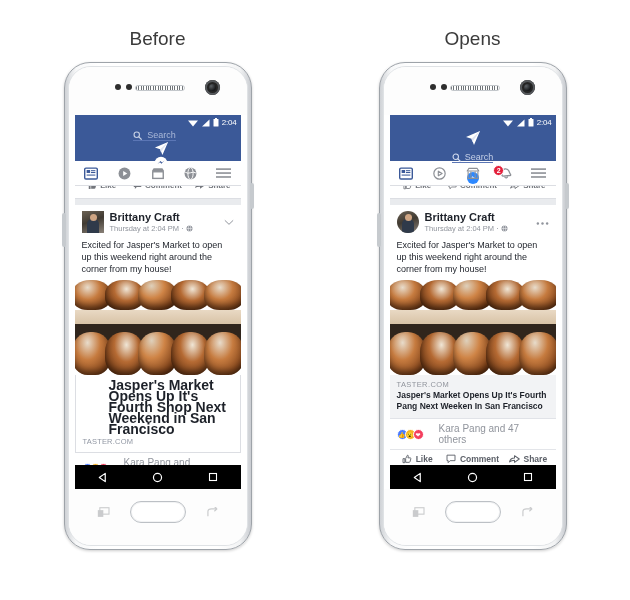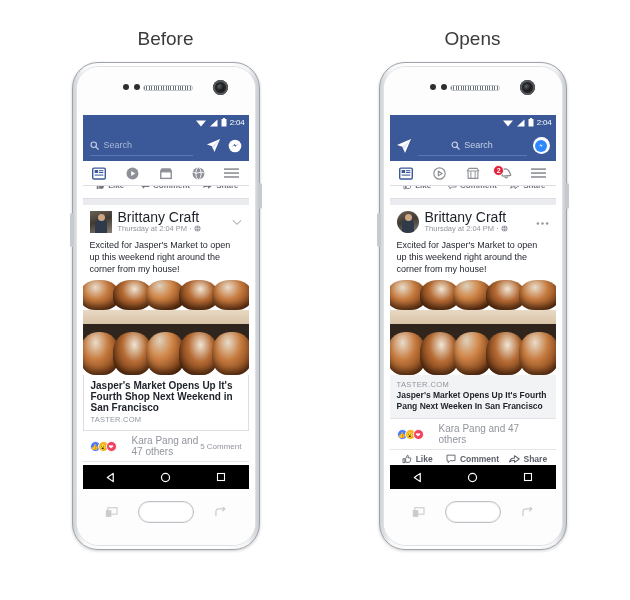--- a/index.html
+++ b/index.html
@@ -5,21 +5,21 @@
   * { box-sizing: border-box; margin: 0; padding: 0; }
   body {
     width: 630px; height: 600px;
     background: #ffffff;
     font-family: "Liberation Sans", sans-serif;
     overflow: hidden;
   }
   .stage { position: relative; width: 630px; height: 600px; }
 
   .panel { position: absolute; top: 0; width: 315px; height: 600px; }
-  .panel-before { left: 8px; }
+  .panel-before { left: 0; }
   .panel-after { left: 315px; }
 
   .panel-title {
     position: absolute; top: 28px; left: 0; width: 100%;
     text-align: center; font-size: 19px; color: #3b3b3b;
     font-family: "Liberation Sans", sans-serif; font-weight: 400;
   }
 
   
   .phone {
@@ -74,21 +74,21 @@
   }
 
   .statusbar {
     height: 15px; background: #3b5998; color: #fff;
     display: flex; align-items: center; justify-content: flex-end;
     padding-right: 4px; gap: 3px;
   }
   .sb-time { font-size: 8px; font-weight: normal; letter-spacing: -.2px; }
   .sb-ico { display: block; }
 
-  .fbbar { background: #3b5998; height: 31px; display: flex; align-items: center; }
+  .fbbar { background: #3b5998; height: 31px; display: flex; align-items: center; flex-direction: column; }
 
   
   .fbbar.before { padding: 0 7px; }
   .searchbox-b {
     flex: 1; display: flex; align-items: center; gap: 5px;
     border-bottom: 1px solid #5b76b5; height: 20px; margin-right: 6px;
   }
   .searchbox-b .ph { font-size: 9px; color: #a9b8d8; }
   .fbbar .act { margin-left: 7px; display: flex; align-items: center; }
 
@@ -141,21 +141,21 @@
   .avatar-sq::before {
     content: ""; position: absolute; left: 5px; top: 8px;
     width: 12px; height: 14px; border-radius: 5px 5px 0 0;
     background: #2f3a4a;
   }
   .avatar-sq::after {
     content: ""; position: absolute; left: 8px; top: 3px;
     width: 7px; height: 7px; border-radius: 50%; background: #cfa583;
   }
   .post-meta { flex: 1; margin-left: 6px; }
-  .post-name { font-size: 14px; font-weight: normal; color: #1d2129; line-height: 12px; }
+  .post-name { font-size: 11px; font-weight: bold; color: #1d2129; line-height: 12px; }
   .post-sub { font-size: 7.5px; color: #90949c; line-height: 11px; display: flex; align-items: center; gap: 2px; }
   .post-menu { color: #90949c; padding-top: 1px; }
   .post-body { font-size: 9px; color: #1d2129; line-height: 12px; padding: 2px 7px 5px 7px; }
 
   .photo { width: 100%; height: 95px; position: relative; overflow: hidden; }
   .shelf { position: absolute; left: 0; width: 100%; }
   .shelf-board { background: linear-gradient(180deg,#e9d9c4,#d8c3a6); }
   .loaves { display: flex; width: 100%; height: 100%; }
   .loaf {
     flex: 1; margin: 0 -3px; border-radius: 46% 46% 40% 40%;
@@ -163,21 +163,21 @@
     box-shadow: inset 0 -4px 6px rgba(0,0,0,.45);
   }
   .loaf:nth-child(2n) { background: radial-gradient(ellipse at 55% 30%, #f0e6d6 0%, #b56a33 40%, #703a16 78%, #2e1708 100%); }
   .loaf:nth-child(3n) { background: radial-gradient(ellipse at 35% 20%, #ded0bb 0%, #cf8446 36%, #7d4018 74%, #3a1d0a 100%); }
 
   
   .linkcard-b {
     border: 1px solid #dcdee3; border-top: none;
     padding: 5px 7px 6px 7px; background: #fff;
   }
-  .lc-title-b { font-size: 10px; font-weight: bold; color: #1d2129; line-height: 11px; }
+  .lc-title-b { font-size: 14px; font-weight: bold; color: #1d2129; line-height: 11px; margin-left: 26px; }
   .lc-domain-b { font-size: 7.5px; color: #9197a3; margin-top: 2px; letter-spacing: .2px; }
 
   
   .linkcard-a { background: #f2f3f5; border-bottom: 1px solid #e1e3e8; padding: 5px 7px 6px 7px; }
   .lc-domain-a { font-size: 7.5px; color: #90949c; letter-spacing: .4px; }
   .lc-title-a { font-size: 8.5px; font-weight: bold; color: #1d2129; line-height: 11px; margin-top: 1px; }
 
   .reactions {
     display: flex; align-items: center; padding: 4px 7px;
     border-bottom: 1px solid #e3e5e9; background: #fff;

